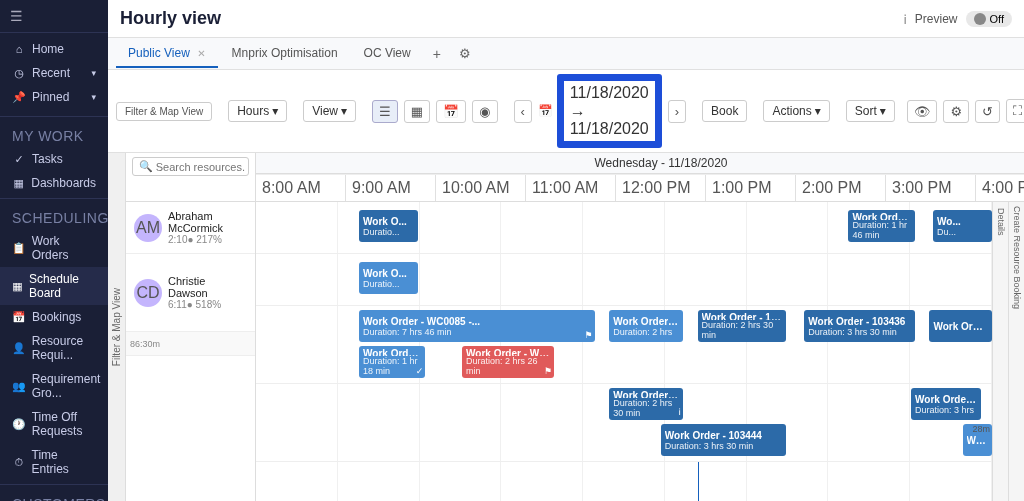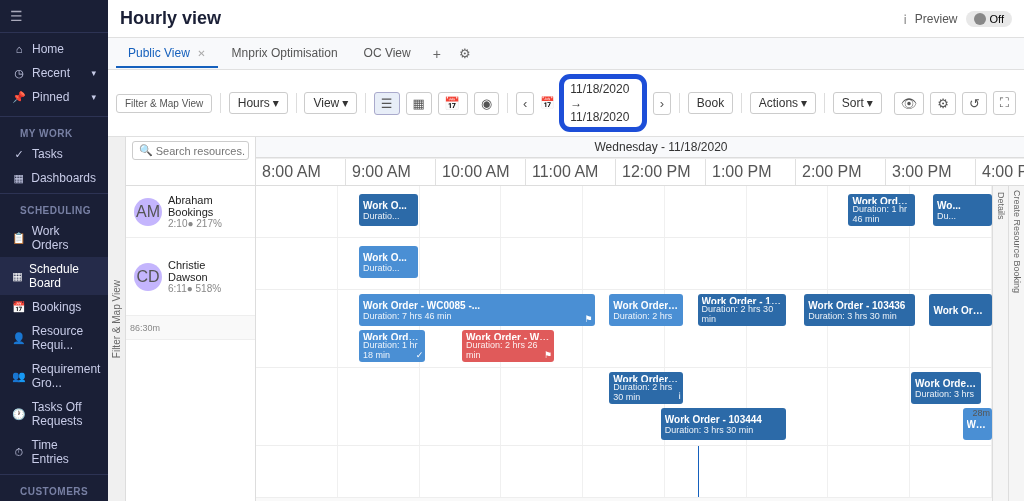--- a/index.html
+++ b/index.html
@@ -6,21 +6,21 @@
     body { font-family: -apple-system, BlinkMacSystemFont, 'Segoe UI', sans-serif; font-size: 12px; background: #f3f4f6; display: flex; height: 501px; overflow: hidden; }
 
     
     .sidebar { width: 108px; background: #1a1f36; color: #c8cce8; height: 100%; display: flex; flex-direction: column; overflow: hidden; flex-shrink: 0; }
     .sidebar-header { padding: 8px 10px; border-bottom: 1px solid #2d3354; }
     .sidebar-hamburger { color: #aab; font-size: 14px; cursor: pointer; }
     .sidebar-section { padding: 4px 0; }
     .sidebar-item { display: flex; align-items: center; gap: 6px; padding: 5px 12px; cursor: pointer; font-size: 12px; color: #c8cce8; }
     .sidebar-item.active { background: #252b4a; color: #fff; }
     .sidebar-item .icon { font-size: 11px; width: 14px; text-align: center; }
-    .sidebar-group-header { padding: 8px 12px 3px; font-size: 10px; color: #7880a4; font-weight: 700; text-transform: uppercase; letter-spacing: 0.5px; margin-left: 8px; }
+    .sidebar-group-header { padding: 8px 12px 3px; font-size: 14px; color: #7880a4; font-weight: 400; text-transform: uppercase; letter-spacing: 0.5px; }
     .sidebar-chevron { margin-left: auto; font-size: 9px; }
     .sidebar-divider { border-top: 1px solid #2d3354; margin: 3px 0; }
 
     
     .main { flex: 1; display: flex; flex-direction: column; overflow: hidden; background: #fff; }
 
     
     .topbar { display: flex; align-items: center; justify-content: space-between; padding: 6px 12px; border-bottom: 1px solid #e0e0e0; background: #fff; min-height: 38px; }
     .topbar-left { display: flex; align-items: center; gap: 4px; }
     .topbar-title { font-size: 18px; font-weight: 600; color: #1a1f36; }
@@ -37,21 +37,21 @@
     .tab-add { padding: 4px 8px; font-size: 14px; color: #666; cursor: pointer; }
     .tab-settings { padding: 4px 8px; font-size: 13px; color: #666; cursor: pointer; }
 
     
     .toolbar { display: flex; align-items: center; gap: 6px; padding: 4px 8px; border-bottom: 1px solid #e0e0e0; background: #fff; flex-wrap: nowrap; min-height: 36px; }
     .toolbar-btn { display: flex; align-items: center; gap: 3px; padding: 3px 8px; border: 1px solid #ccc; border-radius: 3px; background: #fff; cursor: pointer; font-size: 12px; color: #333; white-space: nowrap; }
     .toolbar-divider { width: 1px; height: 20px; background: #ddd; margin: 0 2px; }
     .toolbar-icon-btn { padding: 3px 6px; border: 1px solid #ccc; border-radius: 3px; background: #fff; cursor: pointer; font-size: 13px; color: #555; }
     .toolbar-icon-btn.active { background: #e8eef8; border-color: #aac; }
     .date-nav { display: flex; align-items: center; gap: 4px; }
-    .date-range { font-size: 12px; color: #333; padding: 3px 6px; border: 5px solid #1d4ed8; border-radius: 11px; background: #fff; cursor: pointer; }
+    .date-range { font-size: 16px; color: #333; padding: 3px 6px; border: 7px solid #1d4ed8; border-radius: 3px; background: #fff; cursor: pointer; }
     .search-box { display: flex; align-items: center; border: 1px solid #ccc; border-radius: 3px; background: #fff; padding: 2px 6px; }
     .search-box input { border: none; outline: none; font-size: 12px; width: 120px; }
 
     
     .schedule-wrapper { display: flex; flex: 1; overflow: hidden; position: relative; }
     .filter-sidebar { width: 18px; background: #f0f0f0; border-right: 1px solid #ddd; display: flex; align-items: center; justify-content: center; cursor: pointer; flex-shrink: 0; }
     .filter-sidebar-text { writing-mode: vertical-rl; transform: rotate(180deg); font-size: 10px; color: #666; white-space: nowrap; }
 
     .schedule-main { flex: 1; display: flex; flex-direction: column; overflow: hidden; }
     .time-cell { border-right: 1px solid #e0e0e0; padding: 4px 6px; font-size: 16px; color: #555; white-space: nowrap; flex: 1; min-width: 90px; }
@@ -142,21 +142,21 @@
   <div class="sidebar-item">
     <span class="icon">👤</span>
     <span>Resource Requi...</span>
   </div>
   <div class="sidebar-item">
     <span class="icon">👥</span>
     <span>Requirement Gro...</span>
   </div>
   <div class="sidebar-item">
     <span class="icon">🕐</span>
-    <span>Tasks Off Requests</span>
+    <span>Time Off Requests</span>
   </div>
   <div class="sidebar-item">
     <span class="icon">⏱</span>
     <span>Time Entries</span>
   </div>
 
   <div class="sidebar-divider"></div>
 
   <div class="sidebar-group-header">Customers</div>
   <div class="sidebar-item">
@@ -274,21 +274,21 @@
         </div>
       </div>
 
       <div style="flex:1; overflow:auto; display:flex;">
 
         <div class="resource-col">
 
           <div class="resource-row">
             <div class="resource-avatar">AM</div>
             <div class="resource-info">
-              <div class="resource-name">Abraham Bookings</div>
+              <div class="resource-name">Abraham McCormick</div>
               <div class="resource-stats">2:10● 217%</div>
             </div>
           </div>
 
 
 
           <div class="resource-row" style="height:78px;">
             <div class="resource-avatar">CD</div>
             <div class="resource-info">
               <div class="resource-name">Christie Dawson</div>

